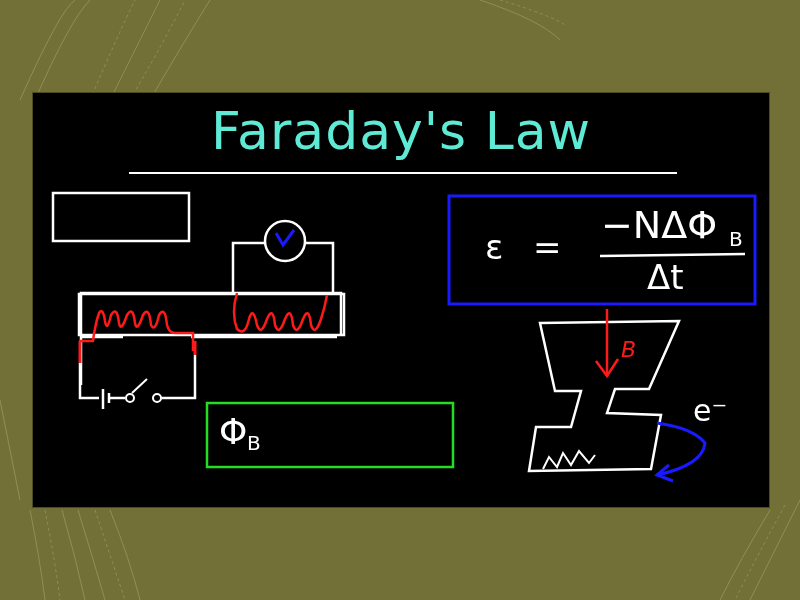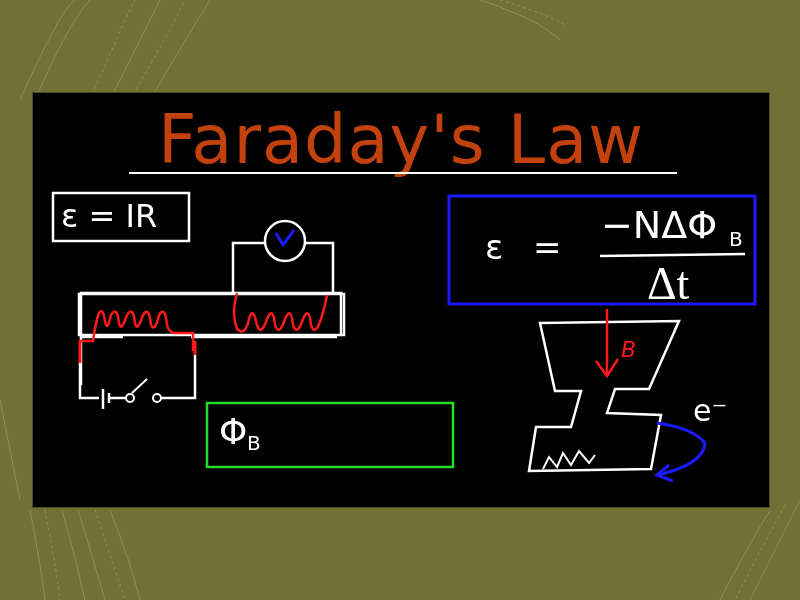--- a/index.html
+++ b/index.html
@@ -9,21 +9,21 @@
       font-family:"DejaVu Sans", sans-serif;
     }
     .bg-lines { position:absolute; left:0; top:0; width:800px; height:600px; }
     .board {
       position:absolute; left:32px; top:92px; width:736px; height:414px;
       background:#000; border:1px solid #4d4b22;
     }
     .board svg { position:absolute; left:0; top:0; }
     .title {
       position:absolute; left:0; width:736px; top:8px; text-align:center;
-      color:#c2410c; font-family:"DejaVu Sans", sans-serif; font-size:67px;
+      color:#5eead4; font-family:"DejaVu Sans", sans-serif; font-size:52px;
       letter-spacing:1px;
     }
     .hand {
       position:absolute; color:#fff; font-family:"DejaVu Sans", sans-serif;
       white-space:nowrap;
     }
   </style>
 </head>
 <body>
 
@@ -88,26 +88,25 @@
     <rect x="174" y="310" width="246" height="64" fill="none" stroke="#22dd22" stroke-width="2.5"></rect>
 
     <path d="M507 230 L646 228 L616 296 L582 296 L574 320 L628 322 L618 376 L496 378 L503 334 L538 334 L548 298 L522 298 Z" fill="none" stroke="#fff" stroke-width="2.5"></path>
     <path d="M510 376 L516 364 L524 374 L530 360 L538 372 L546 358 L556 370 L562 362" fill="none" stroke="#fff" stroke-width="2"></path>
     <line x1="574" y1="216" x2="574" y2="283" stroke="#ff1a1a" stroke-width="2.5"></line>
     <path d="M563 268 L574 283 L585 266" fill="none" stroke="#ff1a1a" stroke-width="2.5"></path>
     <path d="M624 330 Q660 335 672 350 Q670 372 624 382" fill="none" stroke="#1a1aff" stroke-width="3"></path>
     <path d="M636 372 L624 382 L640 388" fill="none" stroke="#1a1aff" stroke-width="3"></path>
   </svg>
 
-  <div class="hand" style="left:28px;top:104px;font-size:32px;">ε = IR</div>
 
   <div class="hand" style="left:452px;top:134px;font-size:34px;">ε</div>
   <div class="hand" style="left:500px;top:134px;font-size:34px;">=</div>
   <div class="hand" style="left:568px;top:110px;font-size:38px;">−NΔΦ</div>
   <div class="hand" style="left:696px;top:134px;font-size:20px;">B</div>
-  <div class="hand" style="left:614px;top:164px;font-size:46px;font-family:Liberation Serif, serif;">Δt</div>
+  <div class="hand" style="left:614px;top:164px;font-size:34px;">Δt</div>
 
   <div class="hand" style="left:186px;top:318px;font-size:36px;">Φ</div>
   <div class="hand" style="left:214px;top:338px;font-size:20px;">B</div>
 
   <div class="hand" style="left:588px;top:244px;font-size:22px;color:#ff1a1a;font-style:italic;">B</div>
   <div class="hand" style="left:660px;top:300px;font-size:30px;">e⁻</div>
 </div>
 
 </body></html>

